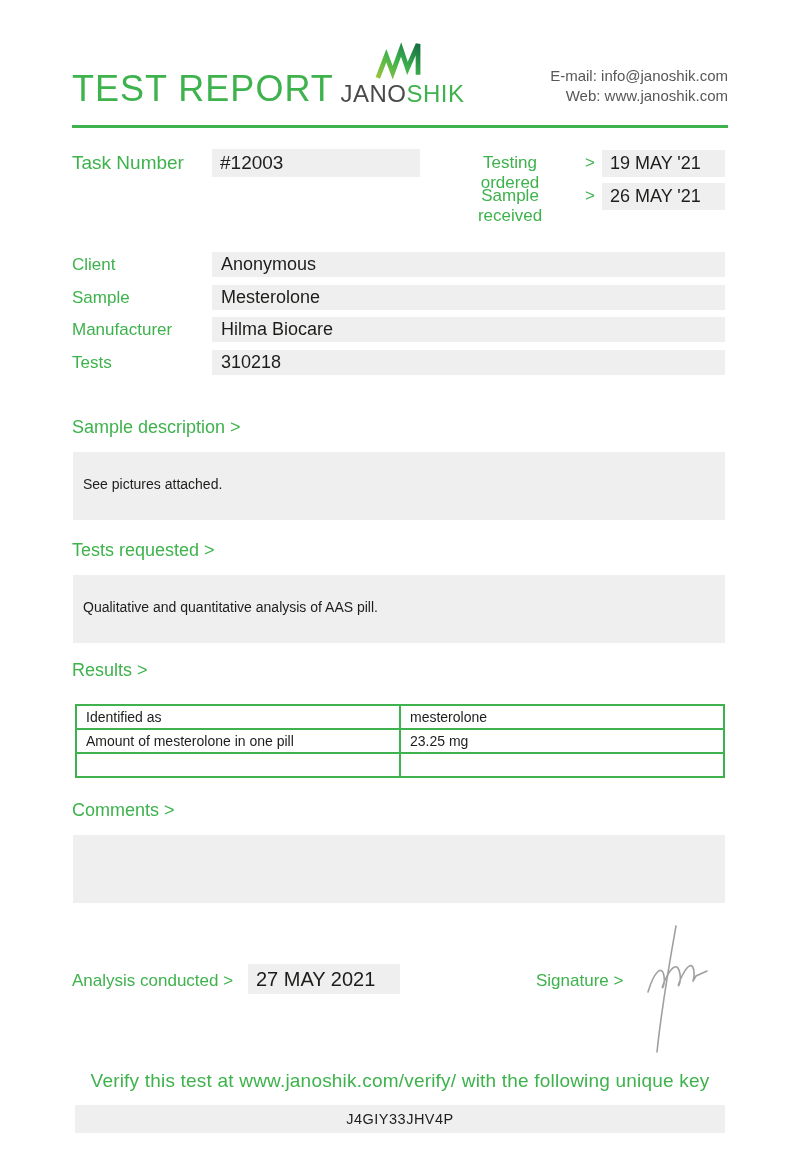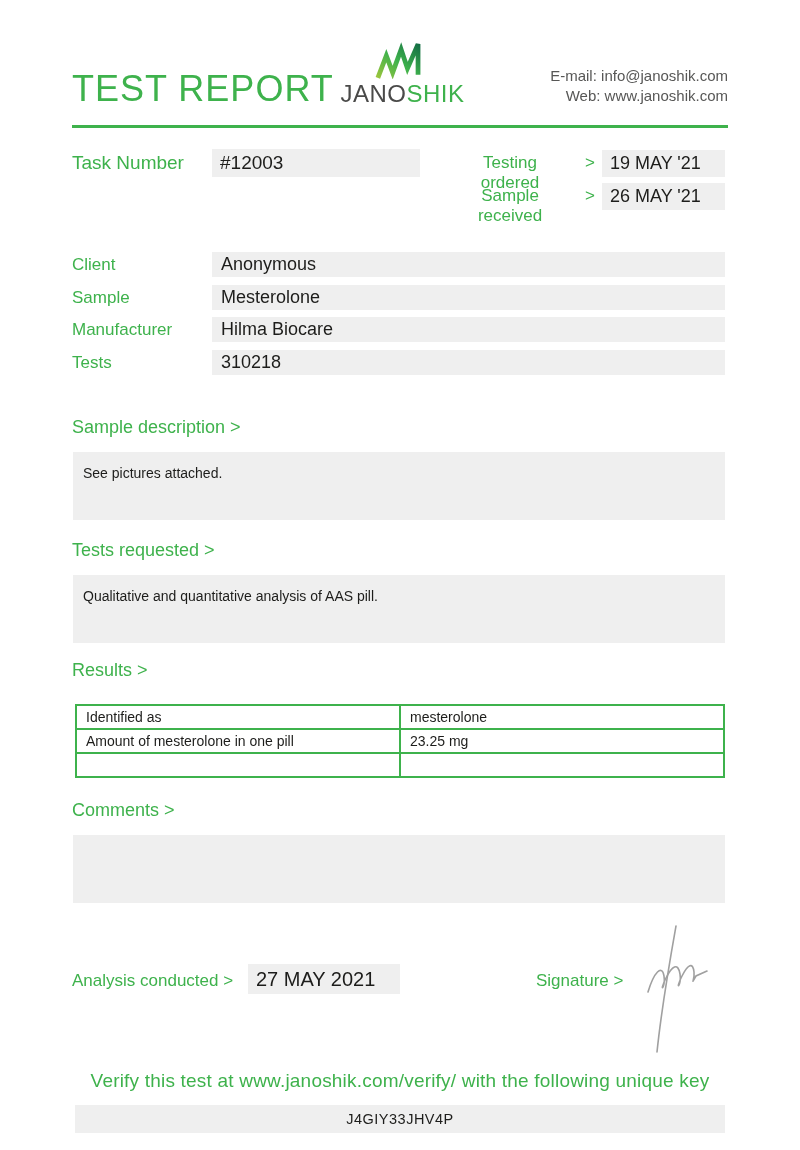--- a/index.html
+++ b/index.html
@@ -70,21 +70,21 @@
   .info-label { left: 72px; font-size: 17px; }
   .info-bar { left: 212px; width: 513px; height: 25px; font-size: 18px; padding-left: 9px; }
 
   
   .section-heading { left: 72px; font-size: 18px; color: #3eb24c; }
   .section-box {
     left: 73px; width: 652px; height: 68px;
     background: #efefef;
     color: #1d1d1b;
     font-size: 14px;
-    padding: 13px 10px;
+    padding: 24px 10px;
   }
 
   
   .results-table {
     left: 75px; top: 704px; width: 650px;
     border-collapse: collapse;
     table-layout: fixed;
   }
   .results-table td {
     border: 2px solid #3eb24c;

